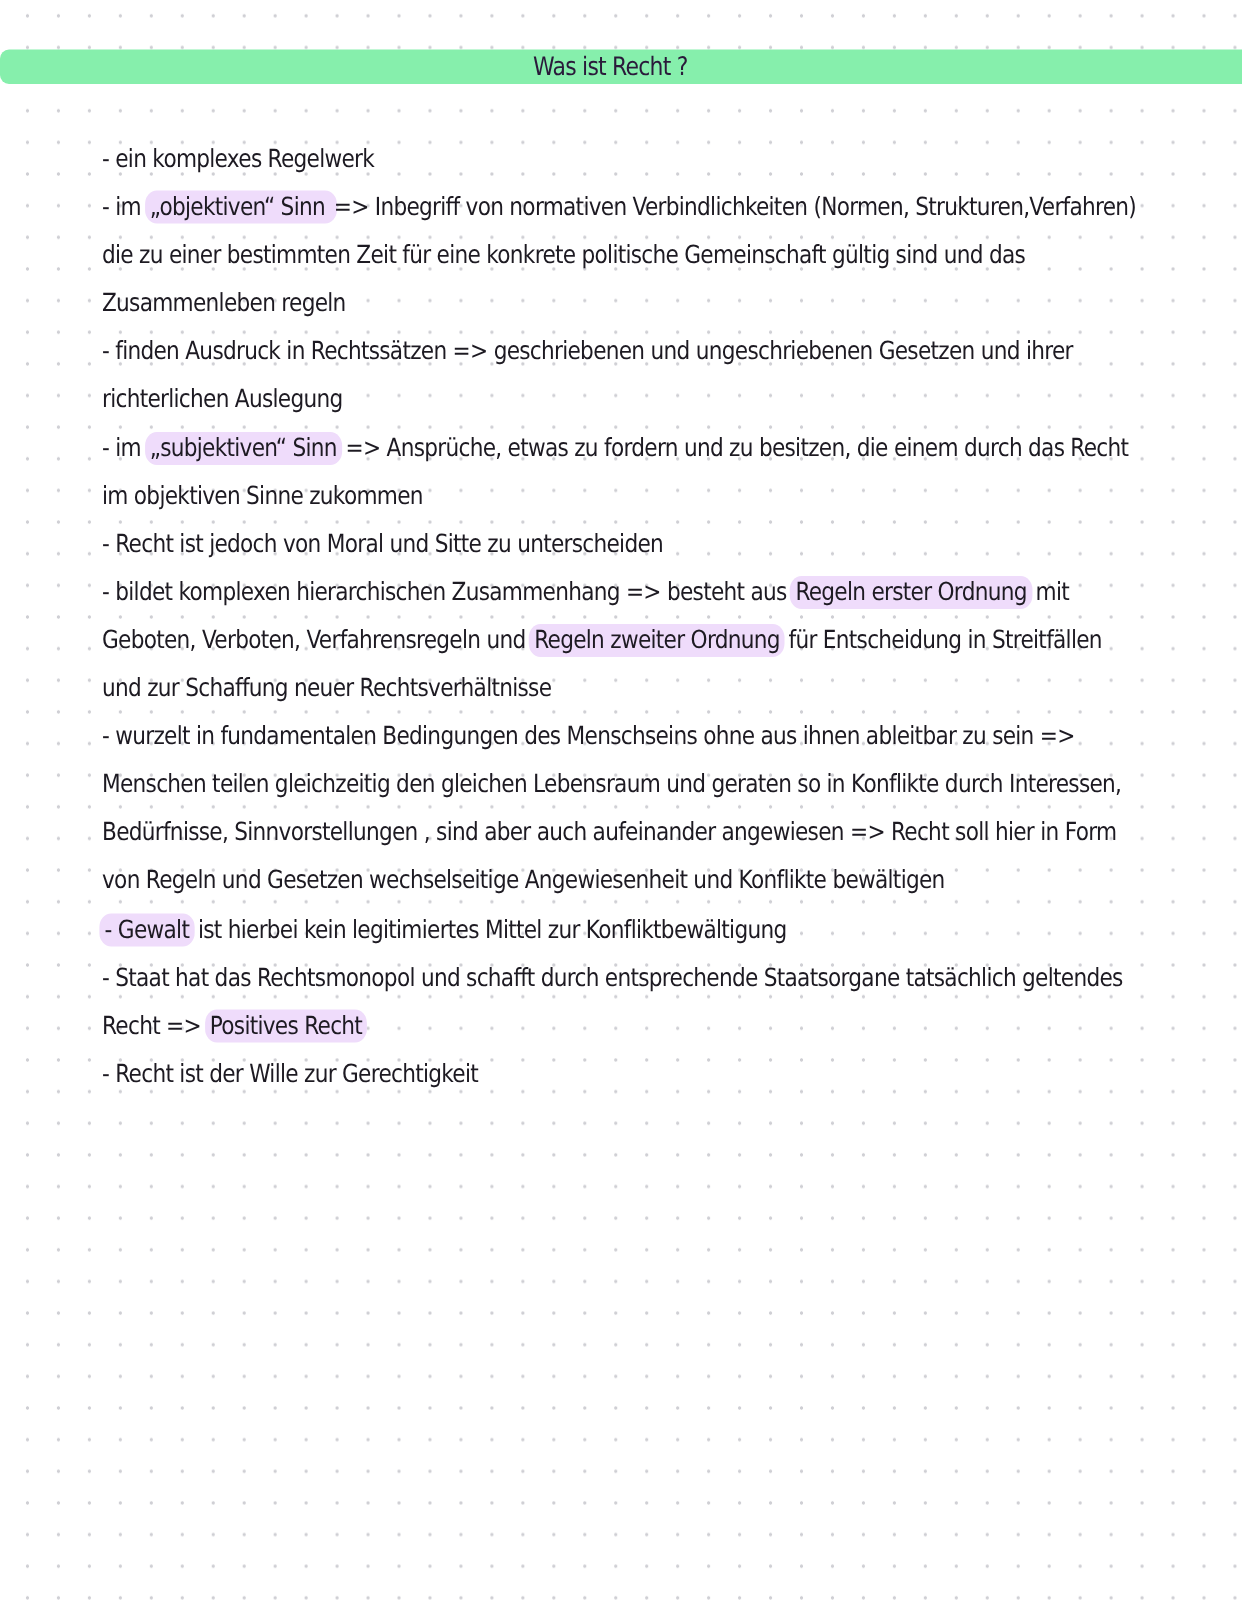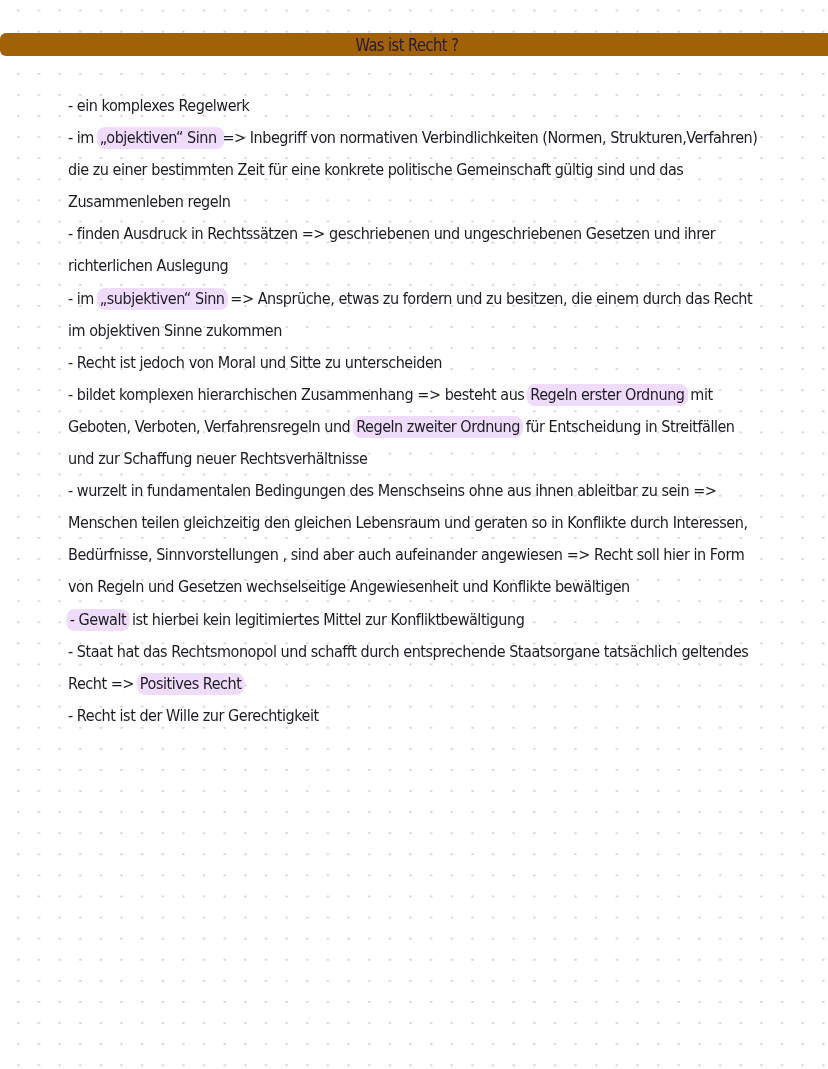--- a/index.html
+++ b/index.html
@@ -14,21 +14,21 @@
     background-position: 8px 0px;
     font-family: "DejaVu Sans", sans-serif;
     color: #1d1a22;
   }
   .title-bar {
     position: absolute;
     left: 0;
     top: 33px;
     width: 828px;
     height: 23px;
-    background: #a16207;
+    background: #86efac;
     border-radius: 6px 0 0 6px;
     display: flex;
     align-items: center;
     justify-content: center;
   }
   .title-text {
     font-family: "DejaVu Sans", sans-serif;
     font-size: 17px;
     letter-spacing: -0.6px;
     color: #2a1a3a;

